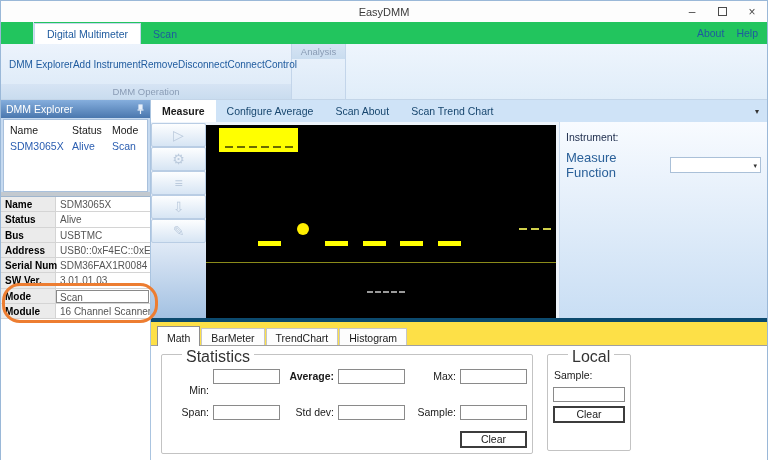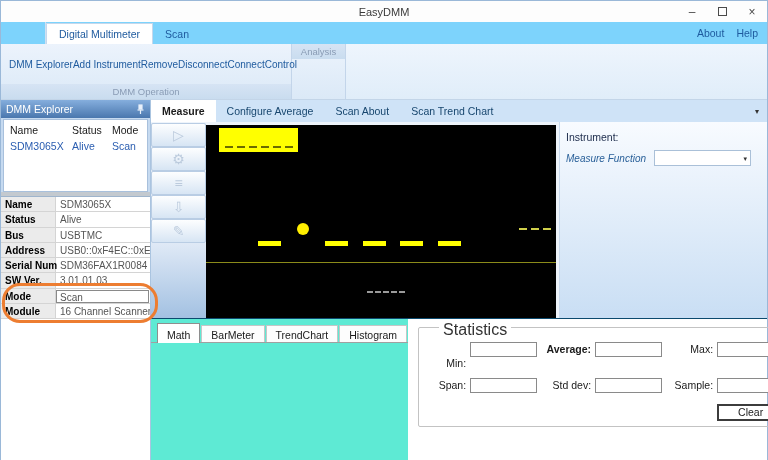--- a/index.html
+++ b/index.html
@@ -8,21 +8,21 @@
   .window { position:relative; width:768px; height:460px; border:1px solid #9ab8d8; background:#fff; }
 
   
   .titlebar { height:21px; background:#fdfdfd; display:flex; align-items:center; position:relative; }
   .title { position:absolute; left:0; right:0; text-align:center; color:#3a3a3a; font-size:11px; }
   .win-controls { margin-left:auto; display:flex; z-index:2; height:100%; }
   .win-btn { width:30px; display:flex; align-items:center; justify-content:center; color:#4a4a4a; font-size:12px; cursor:default; }
   .max-glyph { width:9px; height:9px; border:1px solid #4a4a4a; display:inline-block; }
 
   
-  .menubar { height:22px; background:#7dd3fc; display:flex; align-items:flex-end;padding-left:12px; }
+  .menubar { height:22px; background:#22c55e; display:flex; align-items:flex-end; }
   .menu-spacer { width:33px; height:100%; border-right:1px solid #cfe0f2; }
   .menu-tab { padding:4px 12px 4px; color:#1e5a9e; font-size:10.5px; }
   .menu-tab.active { background:#fff; border:1px solid #c5d8ec; border-bottom:none; color:#1e5a9e; }
   .menu-right { margin-left:auto; display:flex; gap:12px; padding:0 9px 5px 0; color:#1e5a9e; font-size:10.5px; }
 
   
   .ribbon { height:56px; background:linear-gradient(#ecf3fc,#dbe9f7); display:flex; border-bottom:1px solid #c3d5e8; }
   .rgroup { display:flex; flex-direction:column; border-right:1px solid #c3d5ea; }
   .rgroup.dmm { width:291px; }
   .rgroup.an  { width:54px; }
@@ -68,26 +68,26 @@
   .dsp-box i { position:absolute; bottom:4px; width:8px; height:2px; background:#6b6b00; }
   .dot { position:absolute; left:91px; top:98px; width:12px; height:12px; border-radius:50%; background:#ffee00; }
   .yd { position:absolute; top:116px; width:23px; height:5px; background:#ffff00; }
   .ad { position:absolute; top:103px; width:8px; height:2px; background:#cfcf4a; }
   .dsp-line { position:absolute; top:137px; left:0; right:0; height:1px; background:#8b8b1a; }
   .sd { position:absolute; top:166px; width:6px; height:2px; background:#9a9a9a; }
 
   .instrument { position:absolute; left:408px; right:0; top:0; bottom:0; background:linear-gradient(#f8fbff,#c9def4); border-left:1px solid #c9daee; padding:9px 6px; }
   .inst-title { color:#1b2a4a; font-size:10.5px; }
   .inst-row { display:flex; align-items:center; margin-top:7px; }
-  .inst-label { color:#2a6099; font-size:10px;font-style:italic; }
+  .inst-label { color:#2a6099; font-size:13px; }
   .combo { width:97px; height:16px; background:#fff; border:1px solid #aac0d8; margin-left:8px; position:relative; font-size:10px; padding:2px 12px 0 3px; }
   .combo-arrow { position:absolute; right:3px; top:4px; font-size:7px; color:#333; }
 
   
-  .bottom { flex:1; background:#5eead4; border-top:1px solid #0c4a6e; display:flex; flex-direction:row; }
+  .bottom { flex:1; background:#fde047; border-top:4px solid #0c4a6e; display:flex; flex-direction:column; }
   .btabs { display:flex; padding:4px 0 0 6px; border-bottom:1px solid #a0a0a0; height:24px; flex:none; }
   .btab { padding:3px 9px 0; font-size:10.5px; color:#1a1a1a; border:1px solid #c6c6c6; border-bottom:none; background:#fdfdfd; margin-right:1px; margin-top:2px; }
   .btab.active { margin-top:0; padding-top:5px; border-color:#8e8e8e; background:#fff; margin-bottom:-1px; z-index:2; }
   .bcontent { position:relative; flex:1; background:#fff; }
 
   .groupbox { position:absolute; border:1px solid #c3c3c3; border-radius:2px; }
   .gb-title { position:absolute; top:-7px; left:20px; background:#fff; padding:0 4px; font-size:16px; color:#333;text-align:right; }
   .stats { left:10px; top:8px; width:372px; height:100px; }
   .local { left:396px; top:8px; width:84px; height:97px; }
 

